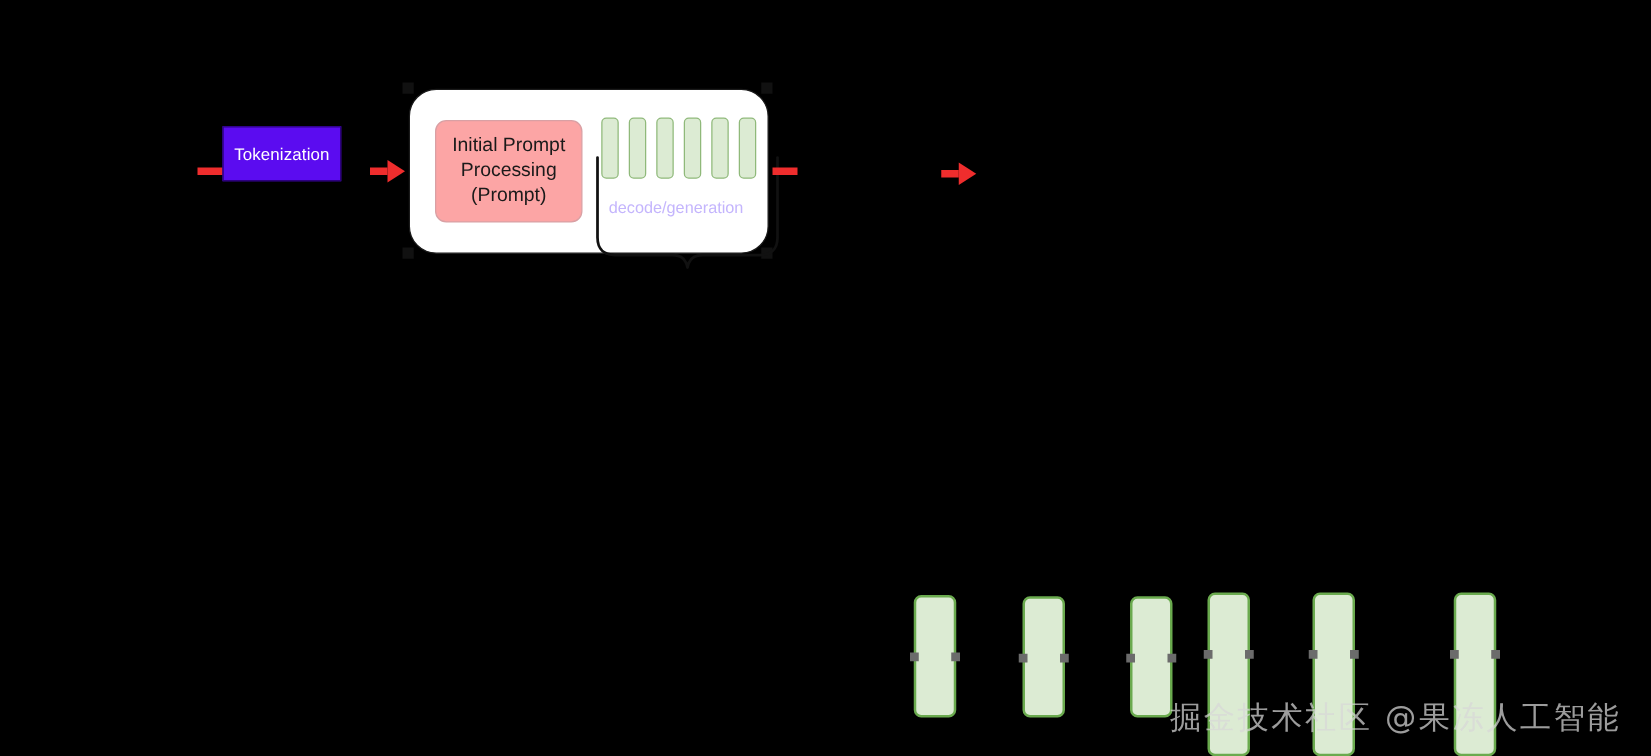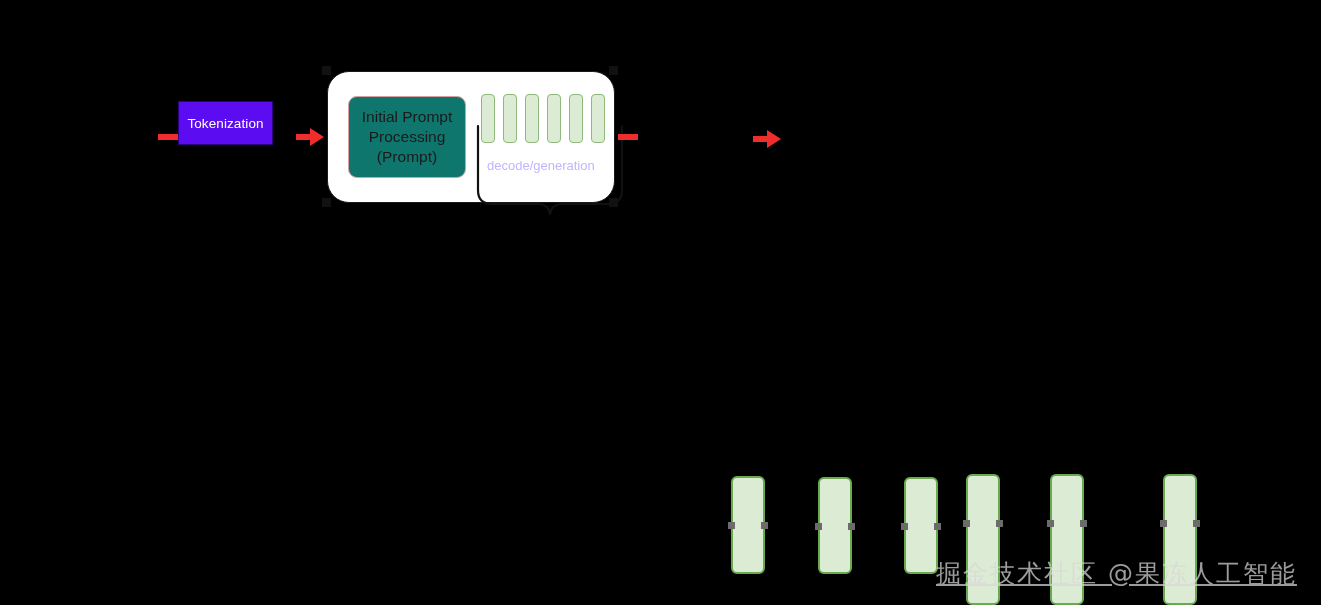--- a/index.html
+++ b/index.html
@@ -41,21 +41,21 @@
   }
   .corner-handle {
     position: absolute;
     width: 9px;
     height: 9px;
     background: #111111;
   }
 
   
   .prefill {
-    background: #0f766e;
+    background: #fca5a5;
     border: 1.5px solid #d9a0a4;
     border-radius: 9px;
     box-sizing: border-box;
     display: flex;
     flex-direction: column;
     align-items: center;
     justify-content: center;
     color: #1a1a1a;
     font-size: 15.5px;
     line-height: 20px;
@@ -187,15 +187,15 @@
   </div>
   <div class="abs big-bar" style="left:1050px; top:474px; width:34px; height:131px;">
     <div class="bar-handle" style="left:-5px; top:44px;"></div>
     <div class="bar-handle" style="right:-5px; top:44px;"></div>
   </div>
   <div class="abs big-bar" style="left:1163px; top:474px; width:34px; height:131px;">
     <div class="bar-handle" style="left:-5px; top:44px;"></div>
     <div class="bar-handle" style="right:-5px; top:44px;"></div>
   </div>
 
-  <div class="watermark wm-a" style="left:936px; top:557px;text-decoration:underline;">掘金技术社区 @果冻人工智能</div>
+  <div class="watermark wm-a" style="left:936px; top:557px;">掘金技术社区 @果冻人工智能</div>
 
 </div>
 
 </body></html>

